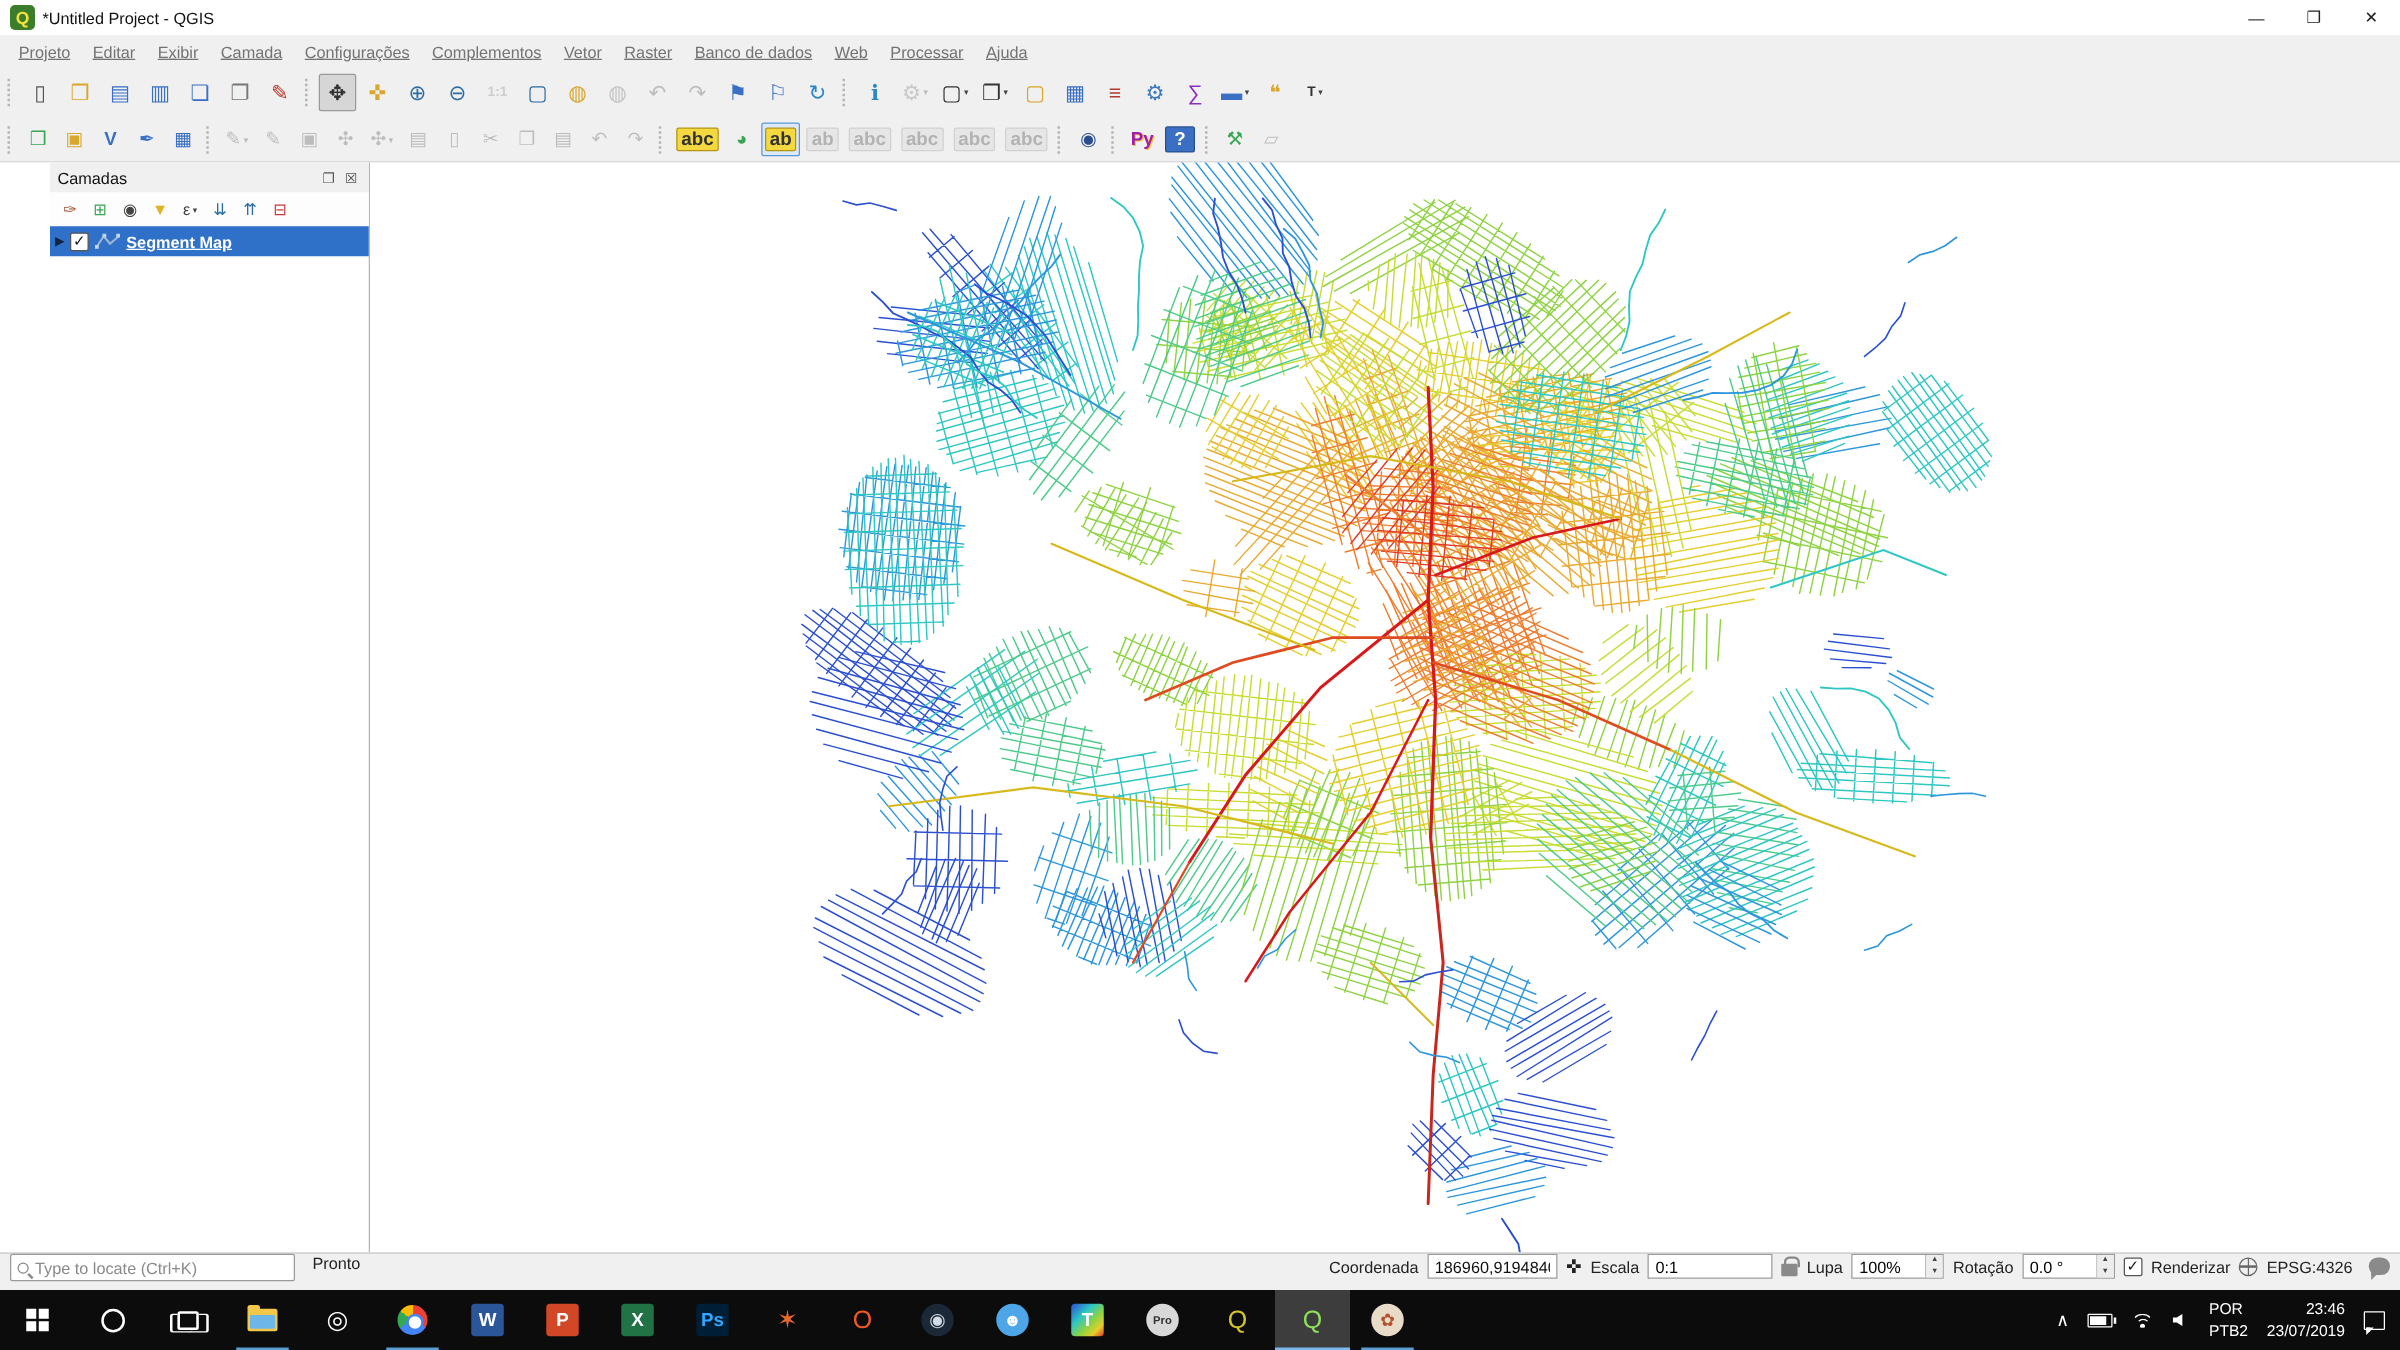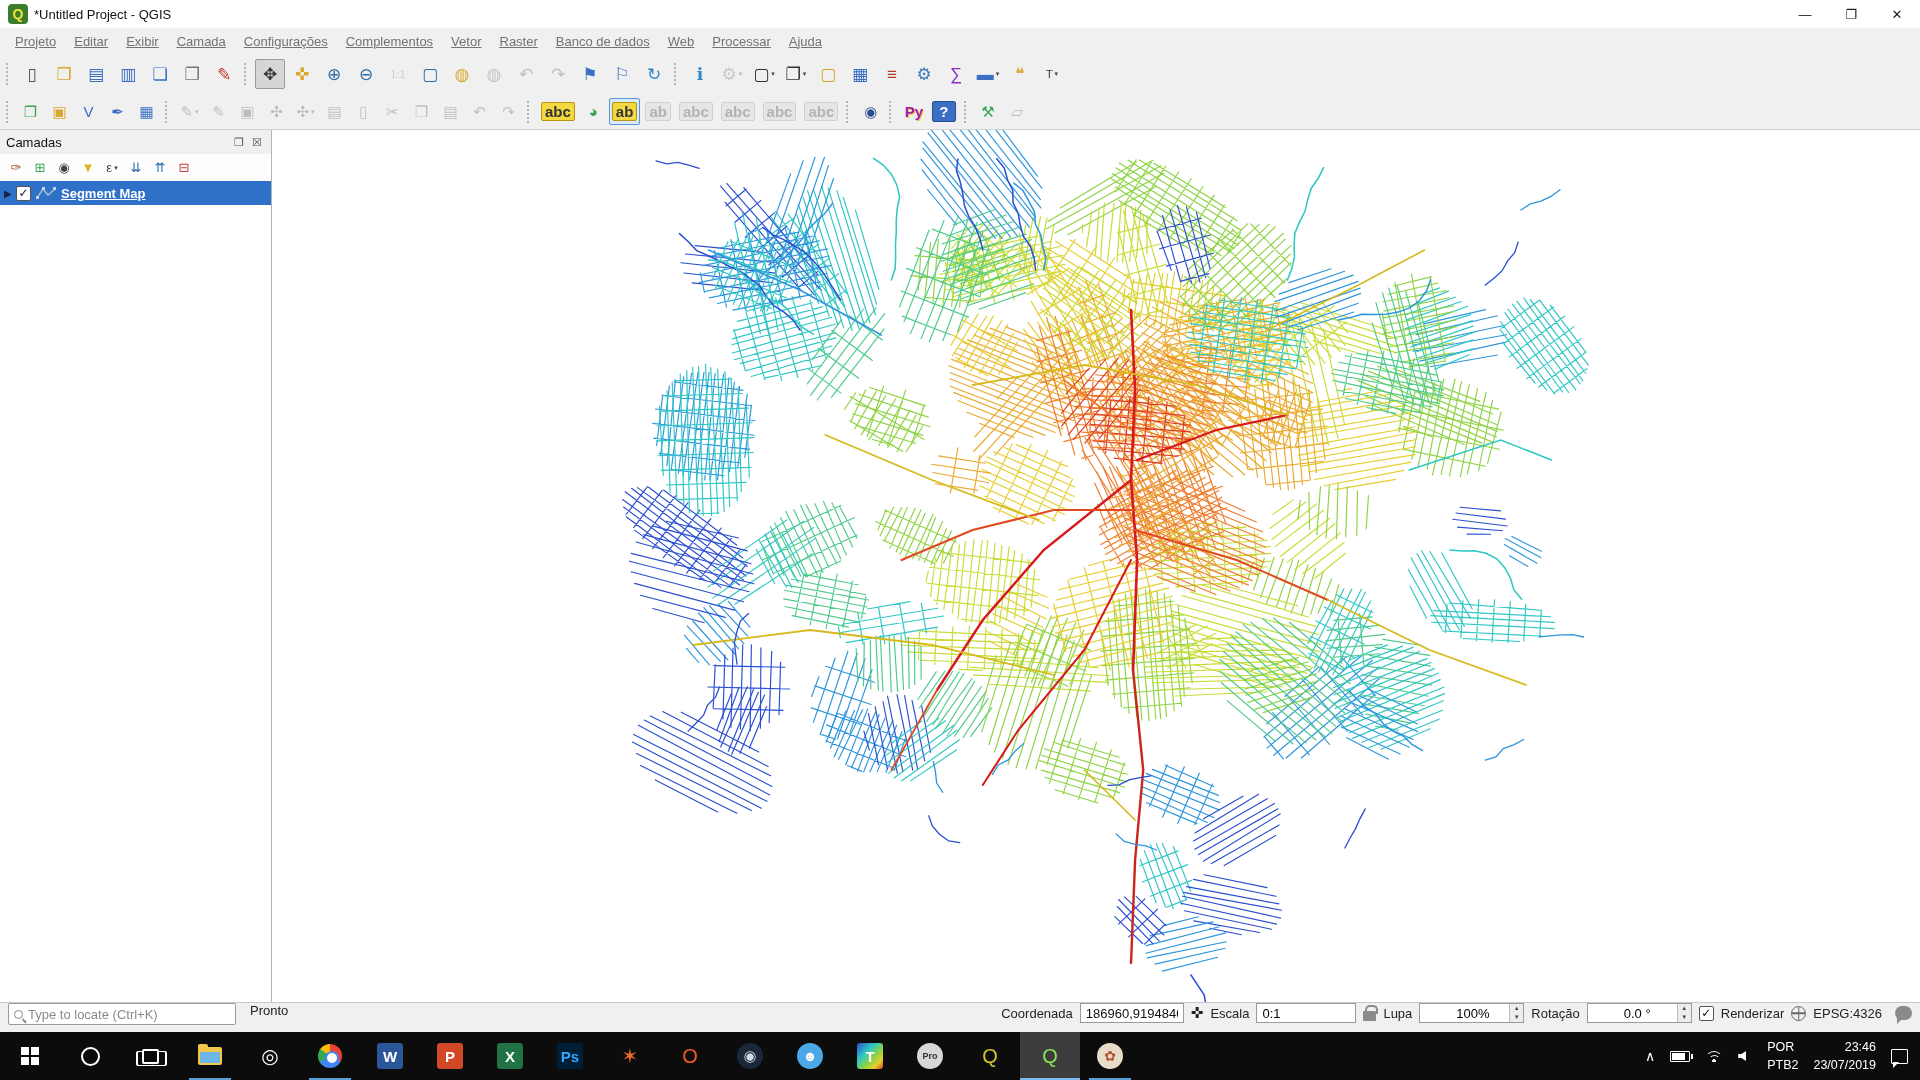--- a/index.html
+++ b/index.html
@@ -28,36 +28,36 @@
     background:#f0f0f0; display:flex; align-items:center; padding-left:2px; }
   #toolbar2 { position:absolute; left:0; top:94px; width:1920px; height:36px;
     background:#f0f0f0; display:flex; align-items:center; padding-left:2px;
     border-bottom:1px solid #d2d2d2; }
   .grip { width:6px; height:22px; border-left:2px dotted #b5b5b5; margin:0 4px; }
   .tbtn { height:30px; min-width:30px; display:flex; align-items:center; justify-content:center;
     margin:0 1px; border:1px solid transparent; border-radius:2px; padding:0 2px; }
   #toolbar2 .tbtn { height:27px; min-width:27px; }
   .tbtn .glyph { font-size:17px; line-height:1; }
   #toolbar2 .tbtn .glyph { font-size:15px; }
-  .tbtn.small-glyph .glyph { font-size:11px; font-weight:normal; }
+  .tbtn.small-glyph .glyph { font-size:11px; font-weight:bold; }
   .tbtn.disabled { opacity:.32; filter:grayscale(1); }
   .tbtn.active { background:#d6d6d6; border-color:#9a9a9a; }
   .tbtn.selected { background:#dce9f9; border-color:#5a96d8; }
   .tbtn .caret { font-size:7px; color:#444; margin-left:2px; }
   .tbtn.tag .glyph { background:#f3d93f; border:1px solid #b49410; color:#333;
     font-size:9px; font-weight:bold; padding:1px 3px; border-radius:2px; }
   .tbtn.help .glyph { background:#3a6fc4; color:#fff; font-size:12px; font-weight:bold;
     padding:2px 6px; border:1px solid #27508f; border-radius:2px; }
   .tbtn.py .glyph { font-size:12px; font-weight:bold; color:#a21caf;
     text-shadow:1px 1px 0 #f0c330; }
 
   
   #main { position:absolute; left:0; top:130px; width:1920px; height:872px; display:flex; }
-  #layers-dock { width:272px; height:100%; background:#ffffff; border-right:1px solid #b5b5b5;
-    display:flex; flex-direction:column; }
+  #layers-dock { width:296px; height:100%; background:#ffffff; border-right:1px solid #b5b5b5;
+    display:flex; flex-direction:column;padding-left:40px; }
   #dock-header { height:24px; background:#f0f0f0; display:flex; align-items:center;
     padding:0 6px; }
   #dock-title { font-size:13px; color:#111; }
   .dock-hbtn { margin-left:auto; font-size:11px; color:#555; width:16px; text-align:center; }
   .dock-hbtn + .dock-hbtn { margin-left:2px; }
   #dock-toolbar { height:27px; display:flex; align-items:center; padding:0 4px;
     background:#fdfdfd; }
   #dock-toolbar .tbtn { height:22px; min-width:22px; margin:0 1px; }
   #dock-toolbar .glyph { font-size:13px; }
   #layer-row { height:24px; background:#2f71c9; display:flex; align-items:center;
@@ -91,21 +91,21 @@
     font-family:inherit; padding:0 5px; color:#111; }
   #coord-input { width:104px; }
   .combo { width:100px; height:20px; border:1px solid #9a9a9a; background:#fff;
     display:flex; align-items:center; }
   .combo input { border:none; outline:none; flex:1; font-size:13px; font-family:inherit;
     padding:0 5px; background:transparent; }
   .combo .dd { width:17px; height:100%; display:flex; align-items:center; justify-content:center;
     font-size:7px; color:#444; background:#e8e8e8; border-left:1px solid #bbb; }
   .spin { height:20px; border:1px solid #9a9a9a; background:#fff; display:flex; }
   .spin input { border:none; outline:none; width:58px; font-size:13px; font-family:inherit;
-    padding:0 5px; background:transparent;margin-left:31px; }
+    padding:0 5px; background:transparent; }
   .spin .arrows { width:14px; border-left:1px solid #bbb; display:flex; flex-direction:column; }
   .spin .arrows span { flex:1; font-size:6px; color:#444; text-align:center; line-height:9px;
     background:#ededed; }
   .lock { width:13px; height:10px; background:#8a8a8a; border-radius:1px; position:relative;
     margin-top:5px; }
   .lock::before { content:""; position:absolute; width:9px; height:7px; left:2px; top:-6px;
     border:2px solid #8a8a8a; border-bottom:none; border-radius:5px 5px 0 0; }
   .globe { width:15px; height:15px; border:1.5px solid #666; border-radius:50%; position:relative; }
   .globe::before { content:""; position:absolute; left:50%; top:0; bottom:0; width:1.5px;
     background:#666; transform:translateX(-50%); }

